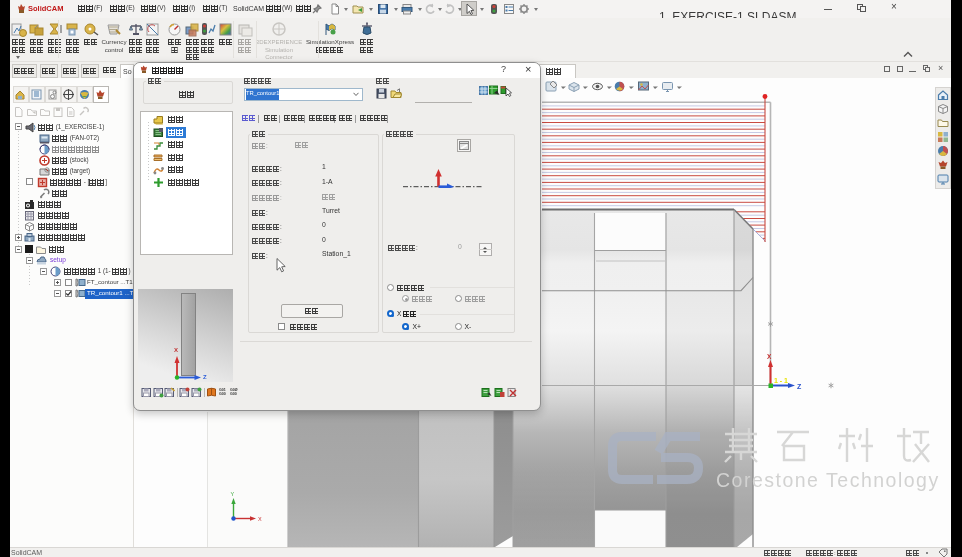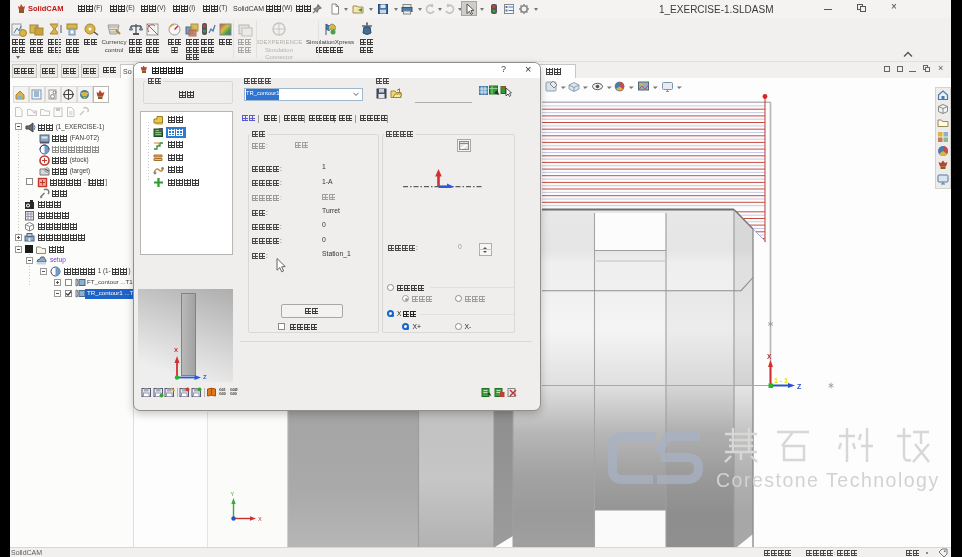--- a/index.html
+++ b/index.html
@@ -76,21 +76,21 @@
       <rect x="2.5" y="6.5" width="2" height="2" fill="#4a7cab"></rect>
       <path d="M5.5 4 H10 M5.5 7.5 H10" stroke="#4a7cab"></path>
     </svg>
     <svg class="a" style="left:518px;top:3px" width="12" height="12" viewBox="0 0 12 12">
       <circle cx="6" cy="6" r="3.2" fill="none" stroke="#8a8a8a" stroke-width="1.6"></circle>
       <g stroke="#8a8a8a" stroke-width="1.4">
         <path d="M6 1 V3 M6 9 V11 M1 6 H3 M9 6 H11 M2.5 2.5 L4 4 M8 8 L9.5 9.5 M9.5 2.5 L8 4 M4 8 L2.5 9.5"></path>
       </g>
     </svg>
     <span class="a" style="left:534px;top:8px;width:0;height:0;border:2.5px solid transparent;border-top:3px solid #777"></span>
-    <span class="a t" style="left:659px;top:5px;font-size:10px;color:#3a3a3a">1_EXERCISE-1.SLDASM</span>
+    <span class="a t" style="left:659px;top:11px;font-size:12px;color:#3a3a3a">1_EXERCISE-1.SLDASM</span>
     <span class="a" style="left:824px;top:9px;width:8px;height:1px;background:#555"></span>
     <span class="a" style="left:857px;top:4px;width:6px;height:6px;border:1px solid #555"></span>
     <span class="a" style="left:860px;top:6px;width:6px;height:6px;border:1px solid #555;background:#f4f3f2"></span>
     <span class="a t" style="left:891px;top:2px;font-size:10px;color:#444">×</span>
     <div class="a" style="left:10px;top:18px;width:941px;height:44px;background:#f1f0ee;border-bottom:1px solid #e2e0dd"></div>
     <svg class="a" style="left:10.0px;top:21px" width="18" height="17" viewBox="0 0 18 17">
       <rect x="2" y="3" width="9" height="11" fill="#eee" stroke="#999"></rect>
       <path d="M4 12 L7 7 L9 10 L11 5" stroke="#4a7cab" fill="none"></path>
       <circle cx="13" cy="12" r="3.5" fill="#d9b44a" stroke="#a8862e"></circle>
     </svg>

